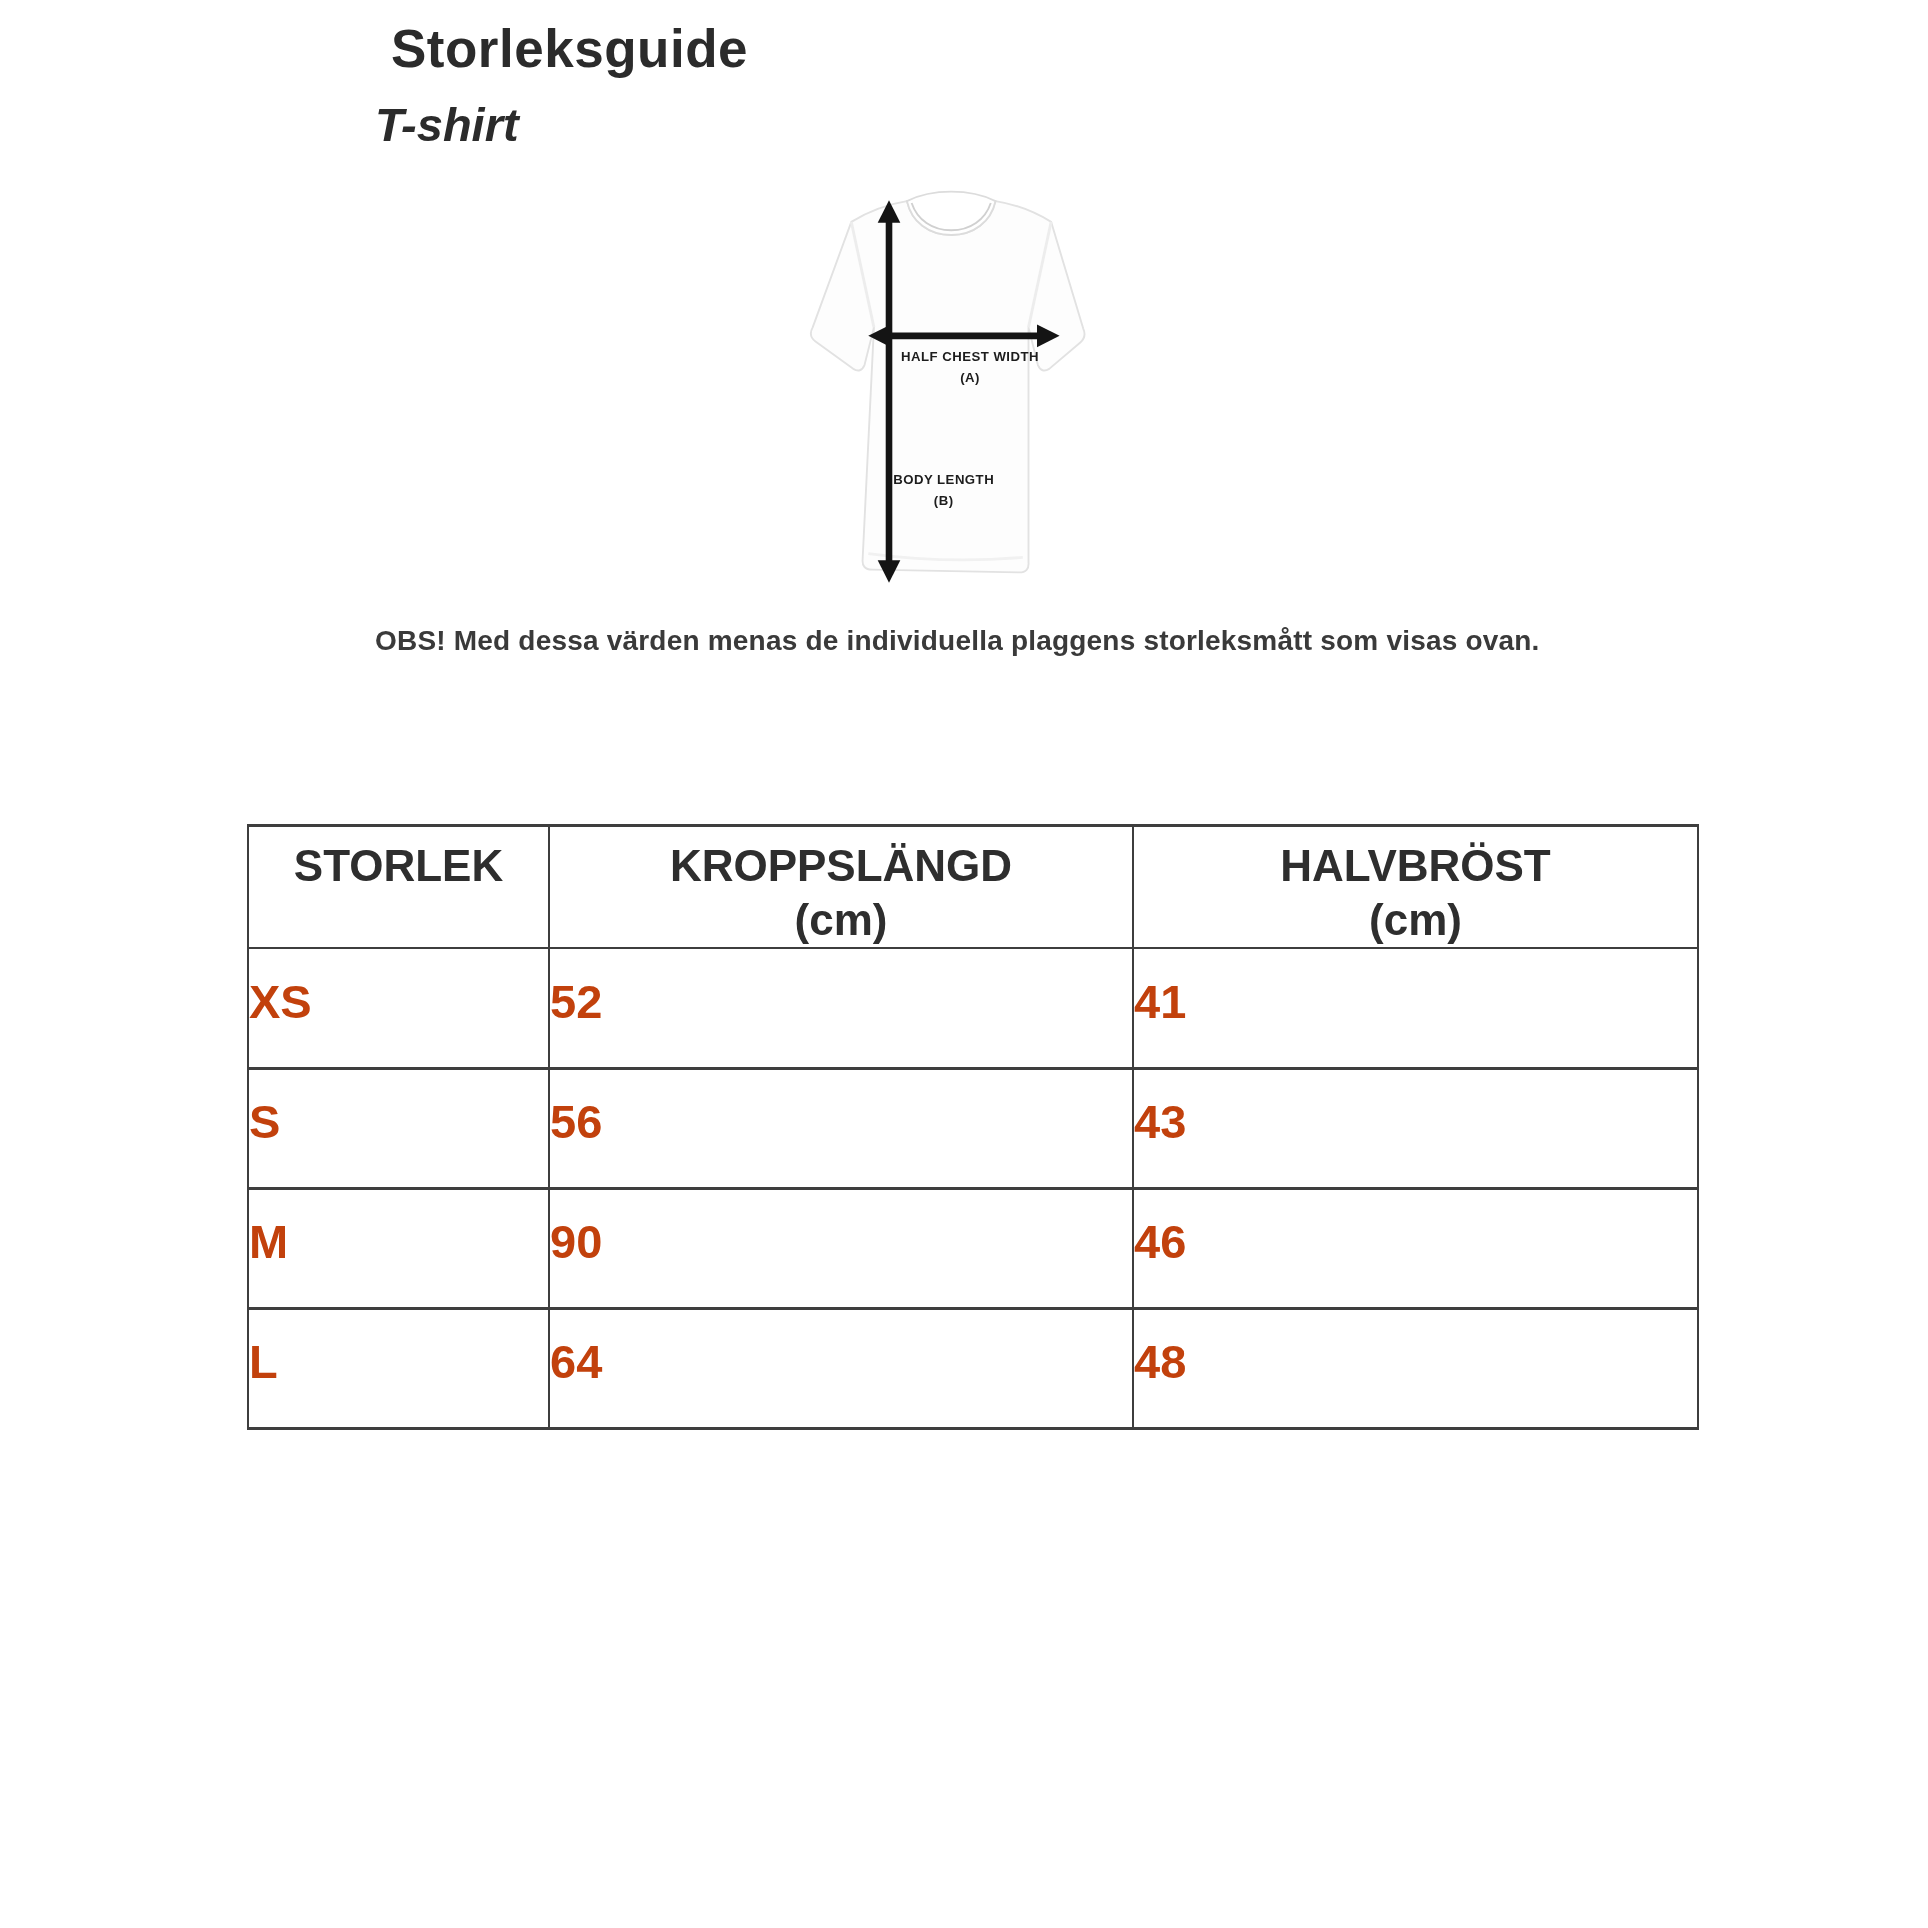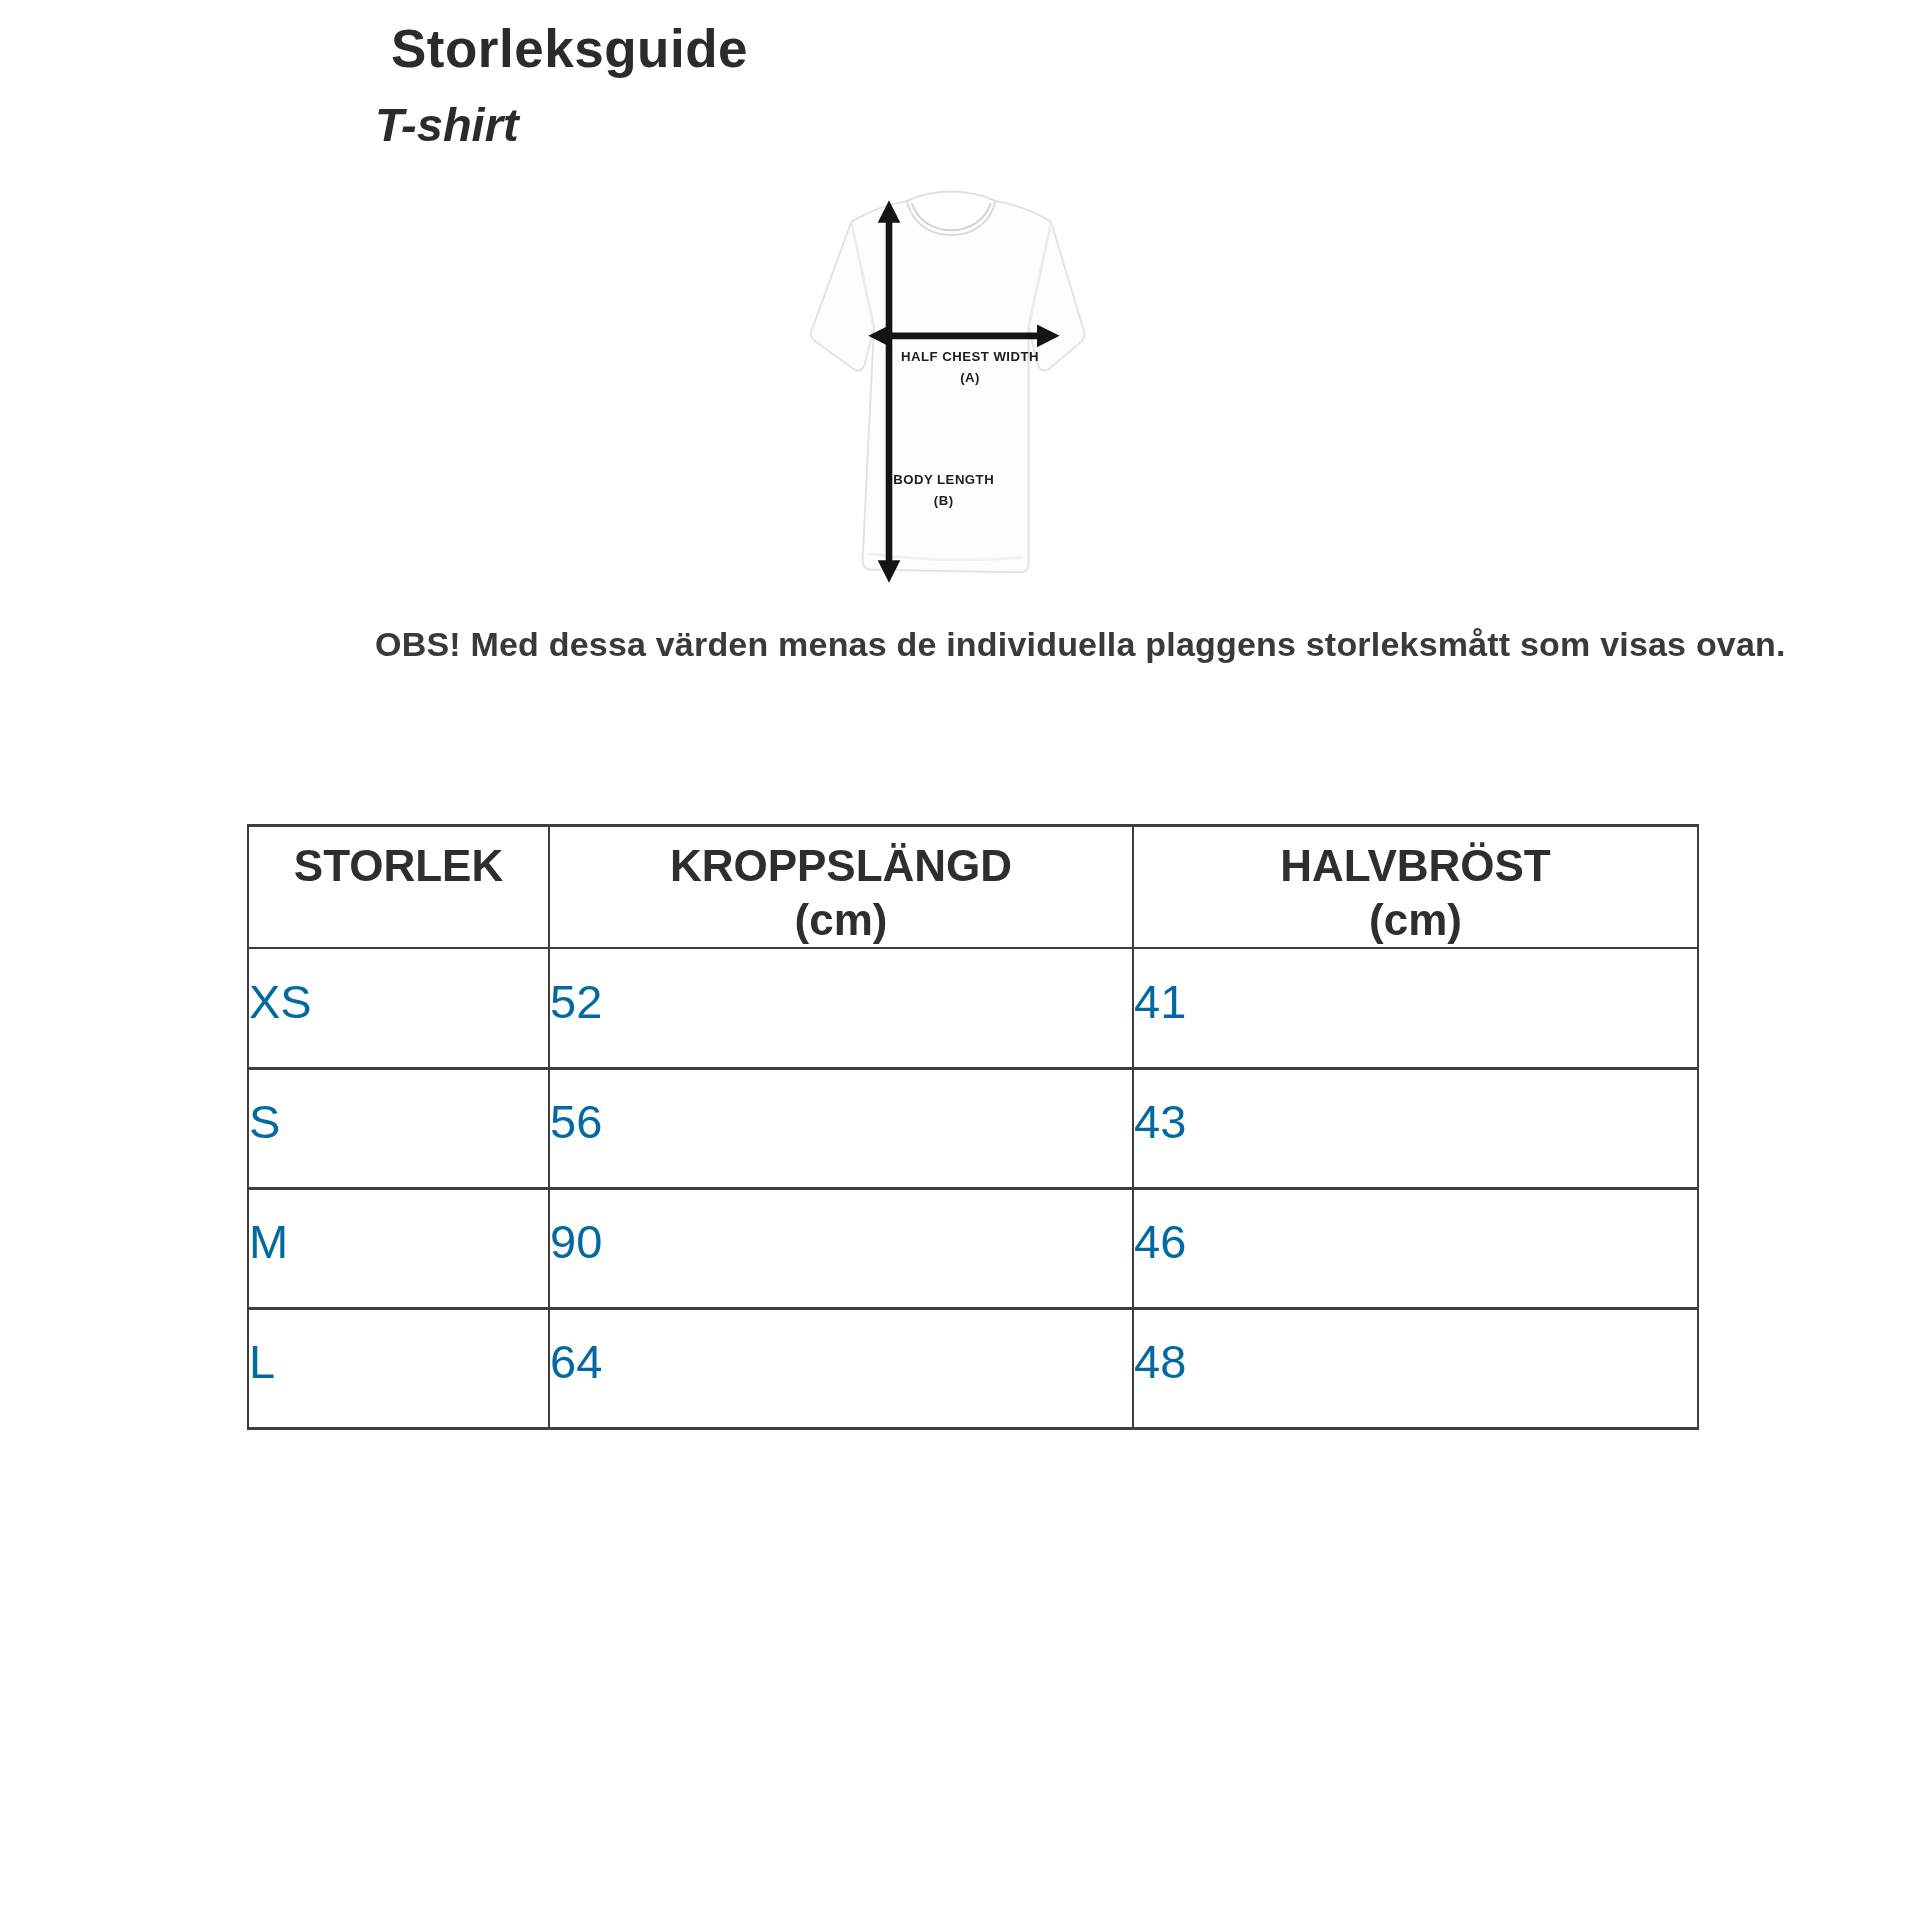--- a/index.html
+++ b/index.html
@@ -24,21 +24,21 @@
     position: absolute; left: 791px; top: 186px;
     width: 311px; height: 410px; margin: 0;
   }
   .diagram-label {
     font-family: "Liberation Sans", sans-serif;
     font-size: 14px; font-weight: 700;
     letter-spacing: 0.5px; fill: #1d1d1d;
   }
   .measurement-note {
     position: absolute; left: 375px; top: 625px;
-    font-size: 34px; font-weight: 700; letter-spacing: 0.2px;
+    font-size: 28px; font-weight: 700; letter-spacing: 0.2px;
     color: #3a3a3a; margin: 0;
   }
   table.size-table {
     position: absolute; left: 247px; top: 824px;
     width: 1450px; table-layout: fixed;
     border-collapse: collapse;
     background: #ffffff;
   }
   .size-table col.c1 { width: 301px; }
   .size-table col.c2 { width: 584px; }
@@ -51,22 +51,22 @@
   .size-table thead tr { height: 110px; }
   .size-table tbody tr { height: 120px; }
   .size-table th {
     padding-top: 12.2px;
     font-size: 44px; font-weight: 700; line-height: 54px;
     color: #2e2e2e;
     border-top-width: 3.8px;
   }
   .size-table tbody td {
     padding-top: 24.5px;
-    font-size: 47px; font-weight: 400; line-height: 55px;
-    color: #0369a1;
+    font-size: 47px; font-weight: 700; line-height: 55px;
+    color: #c2410c;
     border-bottom-width: 3.8px;
   }
   .col-unit:empty { display: block; height: 0; }
 </style>
 </head>
 <body>
 
 <main>
 
   <h1 class="page-title">Storleksguide</h1>

